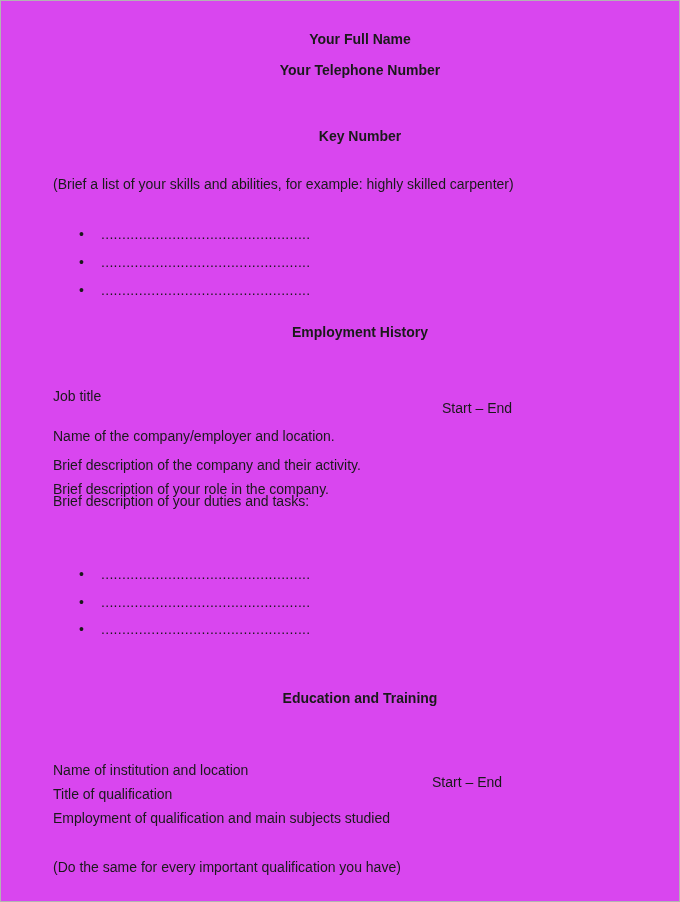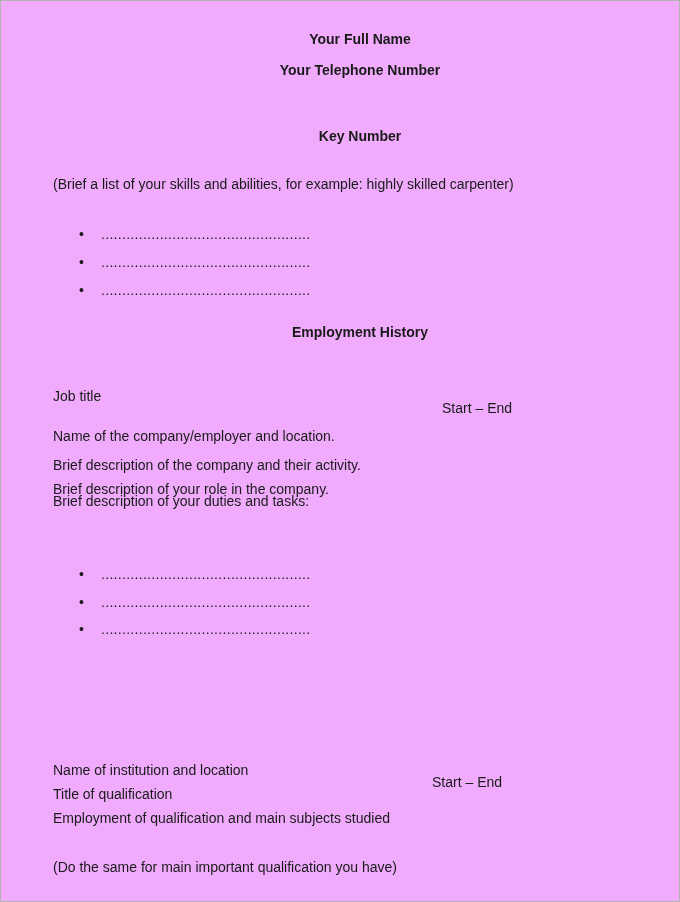--- a/index.html
+++ b/index.html
@@ -5,21 +5,21 @@
   html, body {
     margin: 0;
     padding: 0;
     background: #ffffff;
   }
   .page {
     position: relative;
     width: 680px;
     height: 902px;
     box-sizing: border-box;
-    background: #f0abfc;
+    background: #d946ef;
     border: 1px solid #b3b3b3;
     font-family: "Liberation Sans", sans-serif;
     font-size: 14px;
     line-height: 16px;
     color: #1a1a1a;
     overflow: hidden;
   }
   .line {
     position: absolute;
     left: 52px;
@@ -92,23 +92,24 @@
   </div>
   <div class="line" style="top:593px">
     <span class="bullet-marker">•</span>
     <span class="bullet-dots">..................................................</span>
   </div>
   <div class="line" style="top:620px">
     <span class="bullet-marker">•</span>
     <span class="bullet-dots">..................................................</span>
   </div>
 
+  <div class="line center bold" style="top:689px">Education and Training</div>
 
   <div class="line" style="top:761px">
     <span>Name of institution and location</span>
     <span class="right-col" style="left:379px">Start – End</span>
   </div>
 
   <div class="line" style="top:785px">Title of qualification</div>
   <div class="line" style="top:809px">Employment of qualification and main subjects studied</div>
-  <div class="line" style="top:858px">(Do the same for main important qualification you have)</div>
+  <div class="line" style="top:858px">(Do the same for every important qualification you have)</div>
 
 </div>
 
 </body></html>

